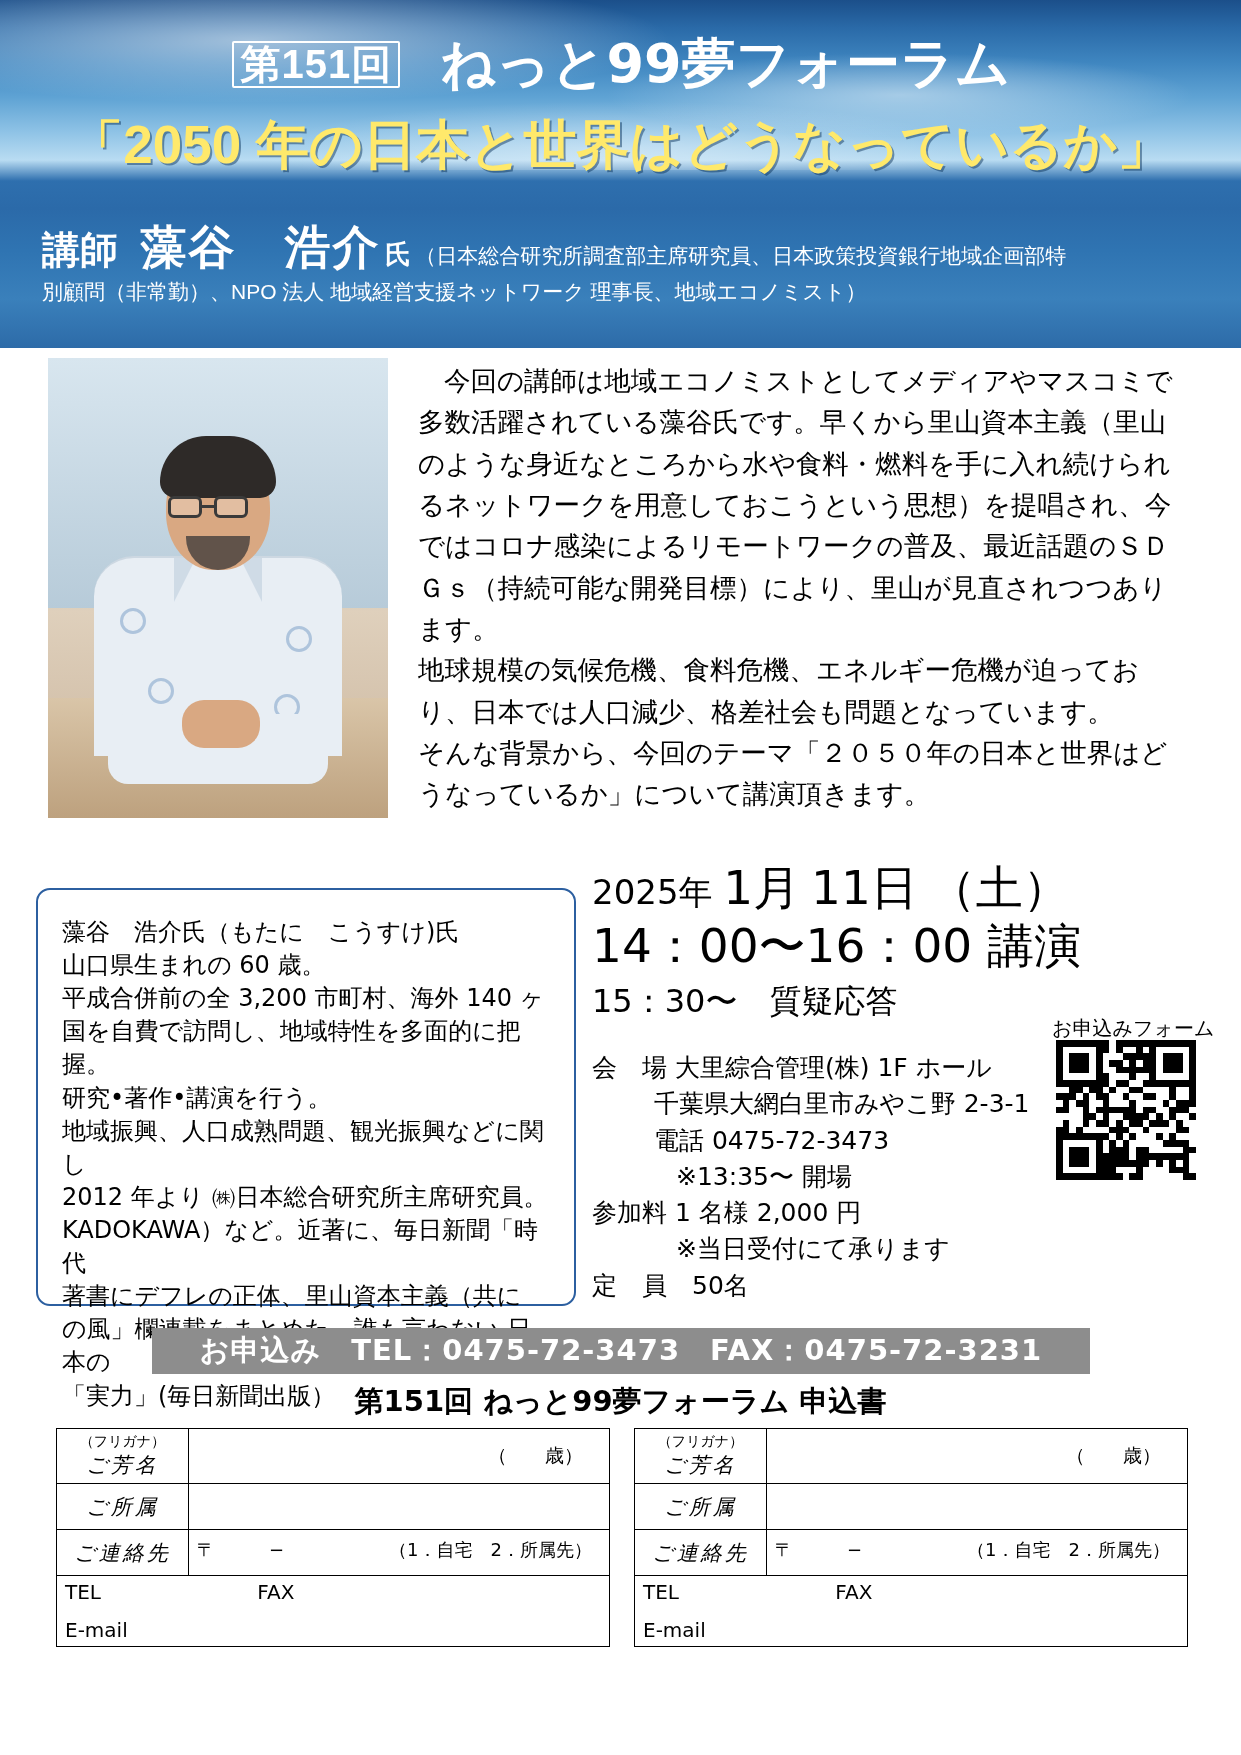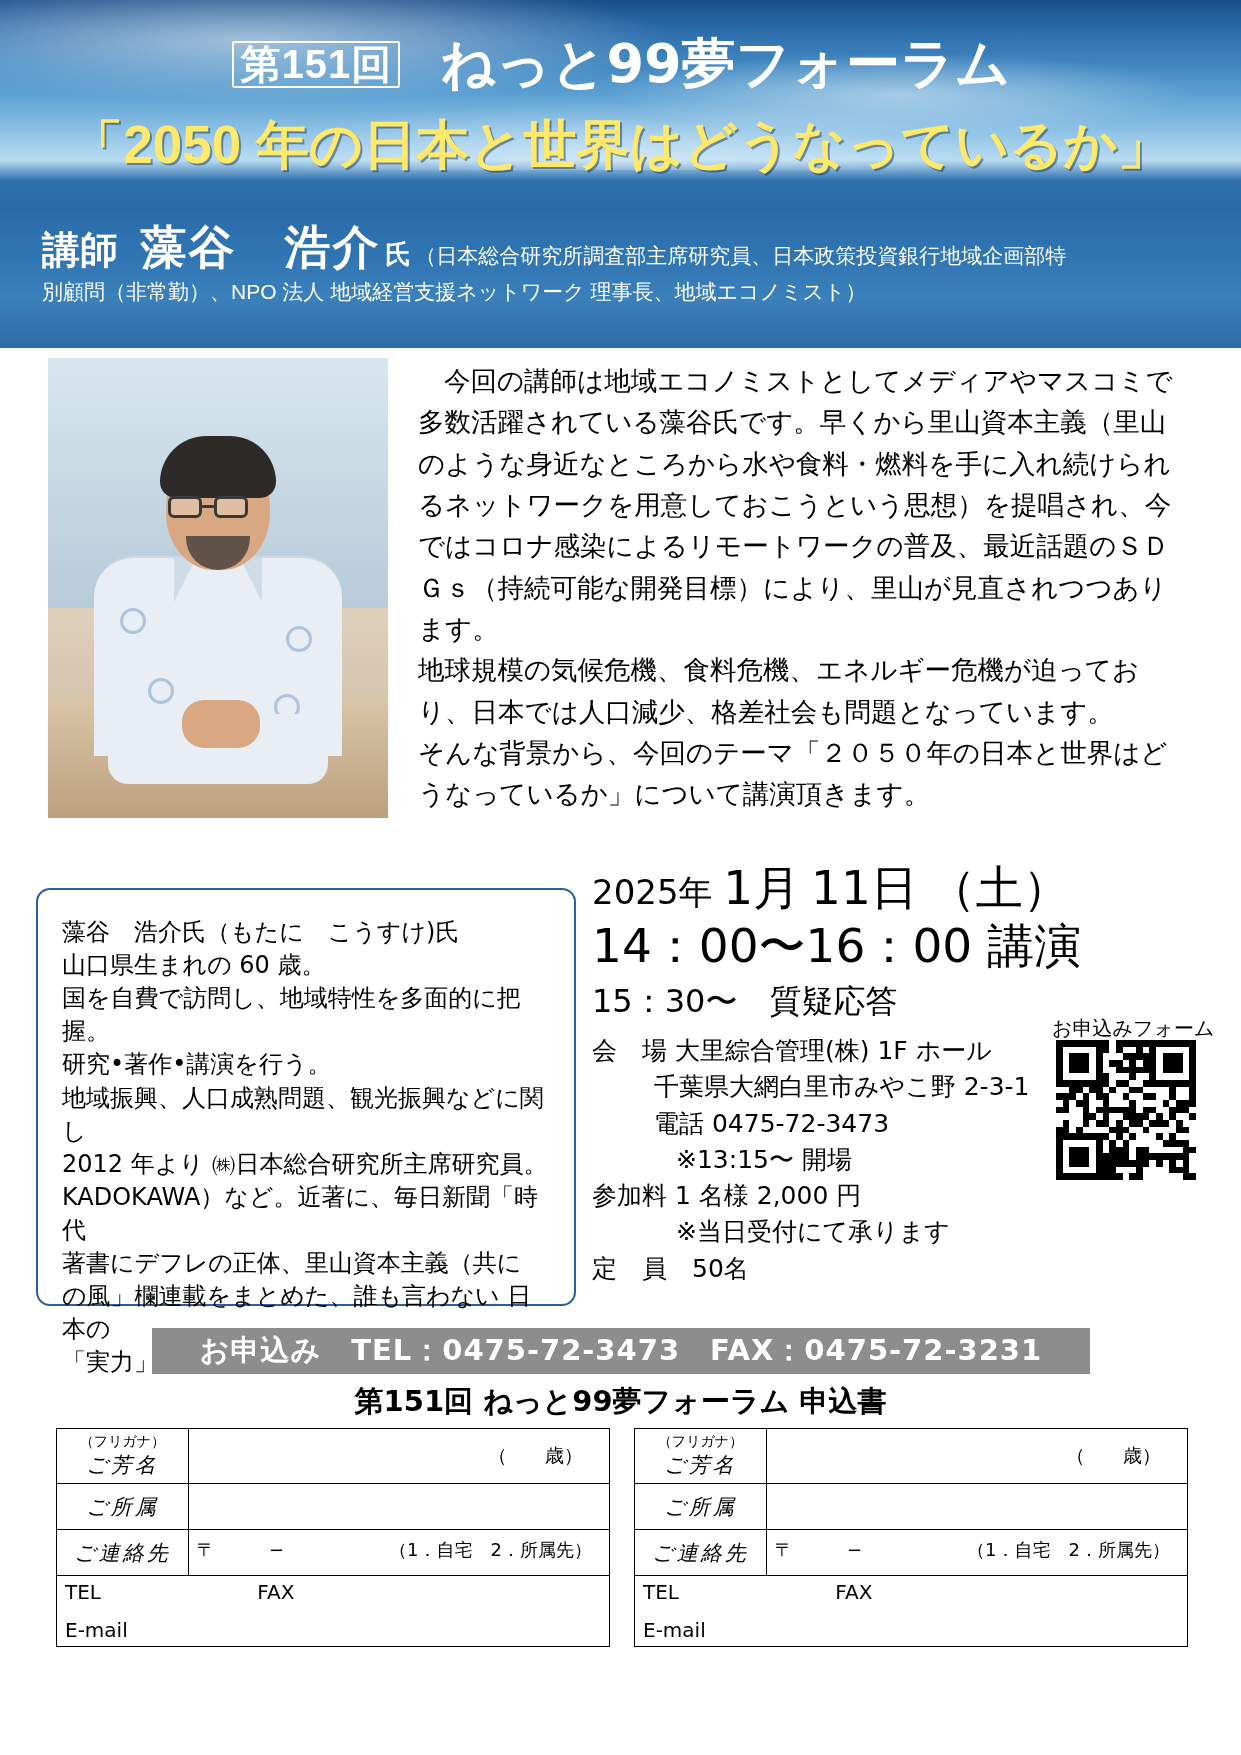--- a/index.html
+++ b/index.html
@@ -207,21 +207,21 @@
     line-height:1.2;
     margin-top:4px;
     white-space:nowrap;
   }
   .ev-qa {
     font-size:32px;
     margin-top:6px;
     white-space:nowrap;
   }
   .ev-venue {
-    margin-top:9px;
+    margin-top:26px;
     font-size:25px;
     line-height:1.45;
   }
   .ev-venue div { white-space:nowrap; }
   .indent-1 { padding-left:62px; }
   .indent-2 { padding-left:84px; }
 
   .qr-label{
     position:absolute;
     left:1052px; top:1015px;
@@ -350,20 +350,21 @@
   <div class="intro-text">
     <p class="indent">今回の講師は地域エコノミストとしてメディアやマスコミで多数活躍されている藻谷氏です。早くから里山資本主義（里山のような身近なところから水や食料・燃料を手に入れ続けられるネットワークを用意しておこうという思想）を提唱され、今ではコロナ感染によるリモートワークの普及、最近話題のＳＤＧｓ（持続可能な開発目標）により、里山が見直されつつあります。</p>
     <p>地球規模の気候危機、食料危機、エネルギー危機が迫っており、日本では人口減少、格差社会も問題となっています。</p>
     <p>そんな背景から、今回のテーマ「２０５０年の日本と世界はどうなっているか」について講演頂きます。</p>
   </div>
 </div>
 
 <div class="bio-box">
   <p>藻谷　浩介氏（もたに　こうすけ)氏</p>
   <p>山口県生まれの 60 歳。</p>
+  <p>平成合併前の全 3,200 市町村、海外 140 ヶ</p>
   <p>国を自費で訪問し、地域特性を多面的に把握。</p>
   <p>研究•著作•講演を行う。</p>
   <p>地域振興、人口成熟問題、観光振興などに関し</p>
   <p>2012 年より ㈱日本総合研究所主席研究員。</p>
   <p>KADOKAWA）など。近著に、毎日新聞「時代</p>
   <p>著書にデフレの正体、里山資本主義（共に</p>
   <p>の風」欄連載をまとめた、誰も言わない 日本の</p>
   <p>「実力」(毎日新聞出版）</p>
 </div>
 
@@ -380,21 +381,21 @@
   </div>
   <div class="ev-qa">15：30〜　質疑応答</div>
 
   <div class="ev-venue">
     <div>
       <span>会　場</span>
       <span>大里綜合管理(株) 1F ホール</span>
     </div>
     <div class="indent-1">千葉県大網白里市みやこ野 2-3-1</div>
     <div class="indent-1">電話 0475-72-3473</div>
-    <div class="indent-2">※13:15〜 開場</div>
+    <div class="indent-2">※13:35〜 開場</div>
     <div>参加料 1 名様 2,000 円</div>
     <div class="indent-2">※当日受付にて承ります</div>
     <div>定　員　50名</div>
   </div>
 </div>
 
 <div class="qr-label">お申込みフォーム</div>
 <div class="qr">
   <div class="qr-grid" id="qrg">
       <i></i>

